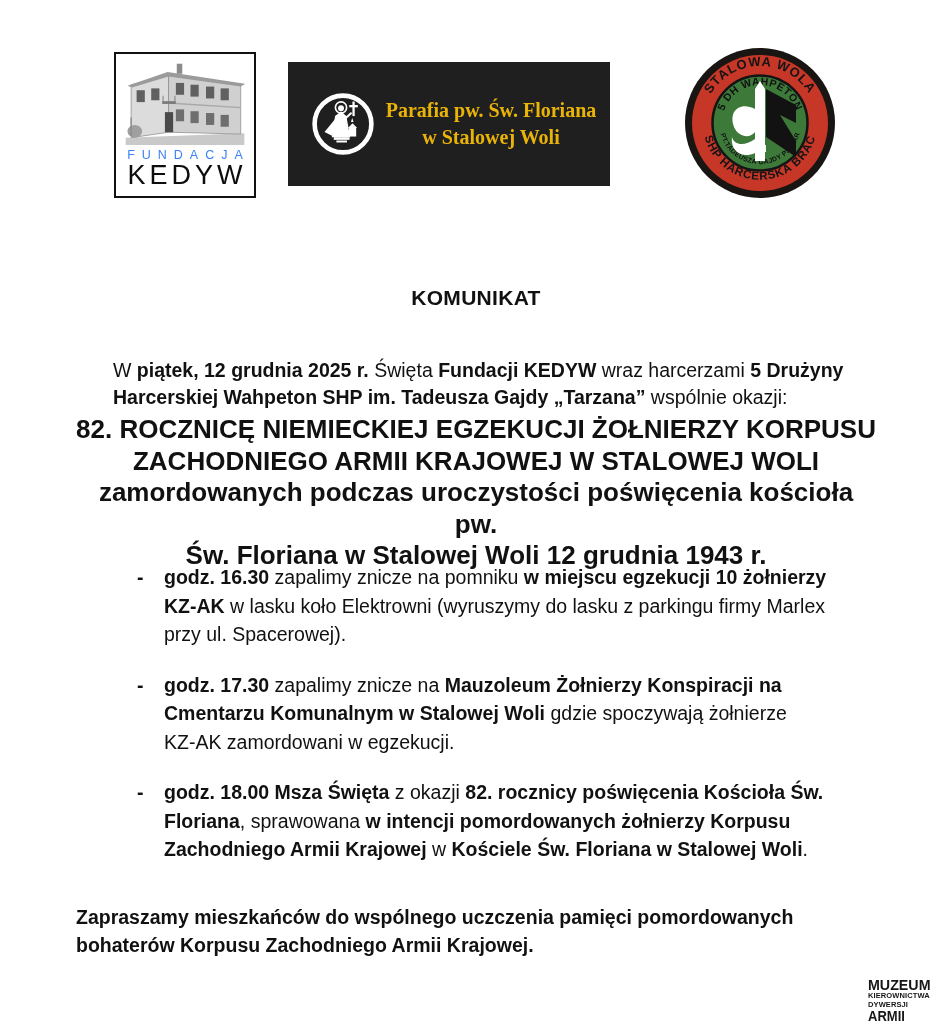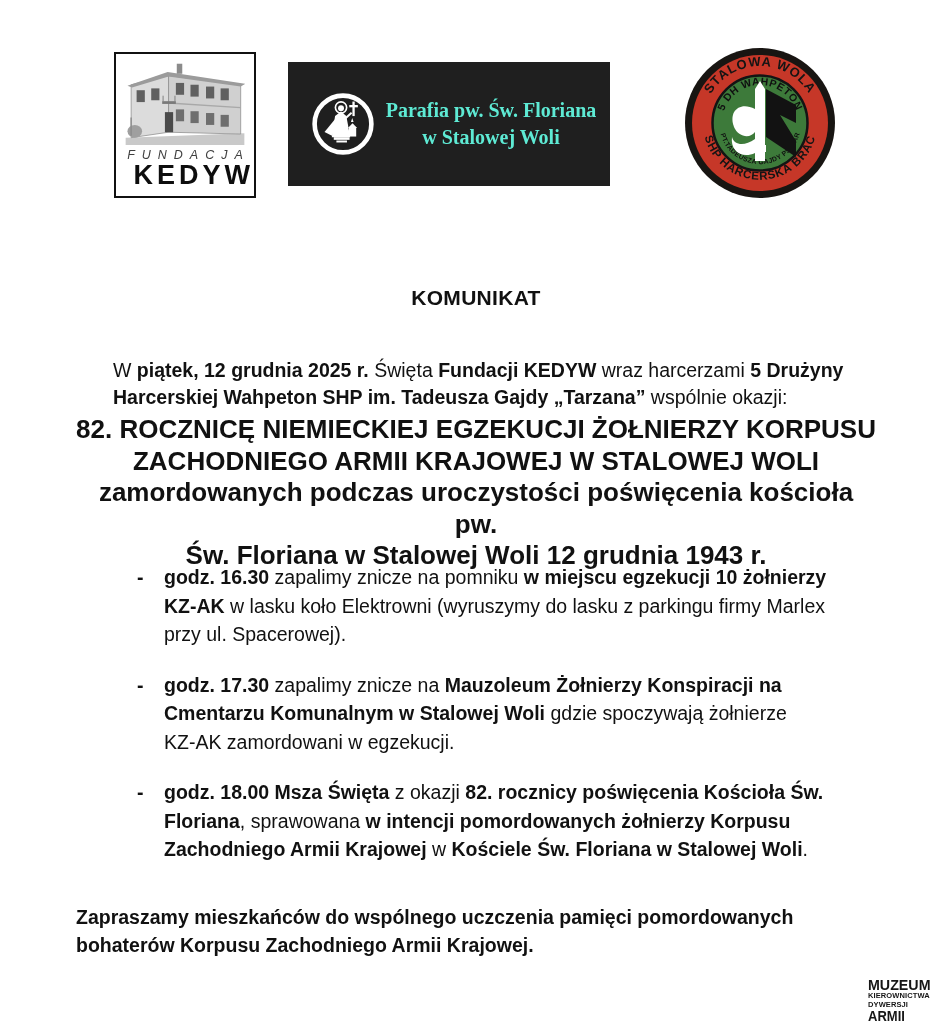--- a/index.html
+++ b/index.html
@@ -3,27 +3,27 @@
 <meta charset="utf-8">
 <style>
   html,body{margin:0;padding:0;background:#ffffff;}
   .page{position:relative;width:944px;height:1024px;background:#ffffff;
         font-family:"Liberation Sans",sans-serif;color:#111;overflow:hidden;}
 
   
   .kedyw-box{position:absolute;left:114px;top:52px;width:142px;height:146px;
              border:2px solid #111;box-sizing:border-box;text-align:center;padding-top:7px;background:#fff;}
   .kedyw-box svg{display:block;margin:0 auto;}
-  .kedyw-top{font-size:12.5px;letter-spacing:7px;margin-top:3px;margin-left:7px;color:#404040;font-style:italic;}
-  .kedyw-bottom{font-size:27px;font-weight:bold;letter-spacing:4px;margin-left:4px;line-height:27px;color:#0d0d0d;text-align:right;}
+  .kedyw-top{font-size:12.5px;letter-spacing:7px;margin-top:3px;margin-left:7px;color:#3b82f6;}
+  .kedyw-bottom{font-size:27px;font-weight:normal;letter-spacing:4px;margin-left:4px;line-height:27px;color:#0d0d0d;}
 
   .banner{position:absolute;left:288px;top:62px;width:322px;height:124px;background:#1f1f1f;
           display:flex;align-items:center;}
   .banner-icon{margin-left:22px;flex:0 0 auto;}
-  .banner-text{flex:1;text-align:center;color:#5eead4;font-family:"Liberation Serif",serif;
+  .banner-text{flex:1;text-align:center;color:#eab308;font-family:"Liberation Serif",serif;
                font-weight:bold;font-size:20px;line-height:27px;padding:0 8px 0 4px;white-space:pre-line;}
 
   .badge{position:absolute;left:684px;top:47px;width:152px;height:152px;}
 
   
   .title{position:absolute;top:286px;left:76px;width:800px;text-align:center;
          font-size:21px;font-weight:bold;letter-spacing:0.3px;}
   .intro{position:absolute;top:337px;left:113px;width:760px;font-size:19.5px;
          line-height:27.5px;white-space:pre-wrap;}
   .heading{position:absolute;top:414px;left:76px;width:800px;text-align:center;

